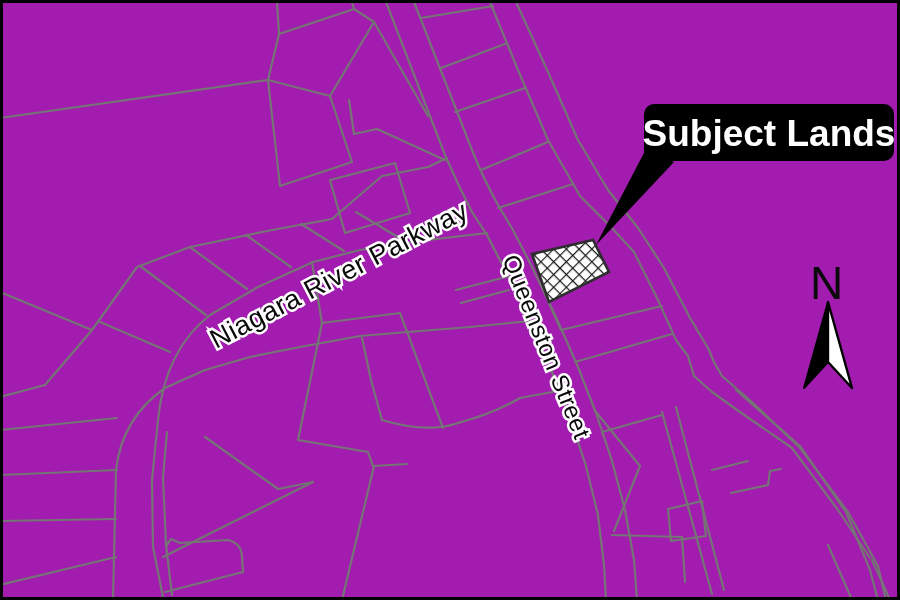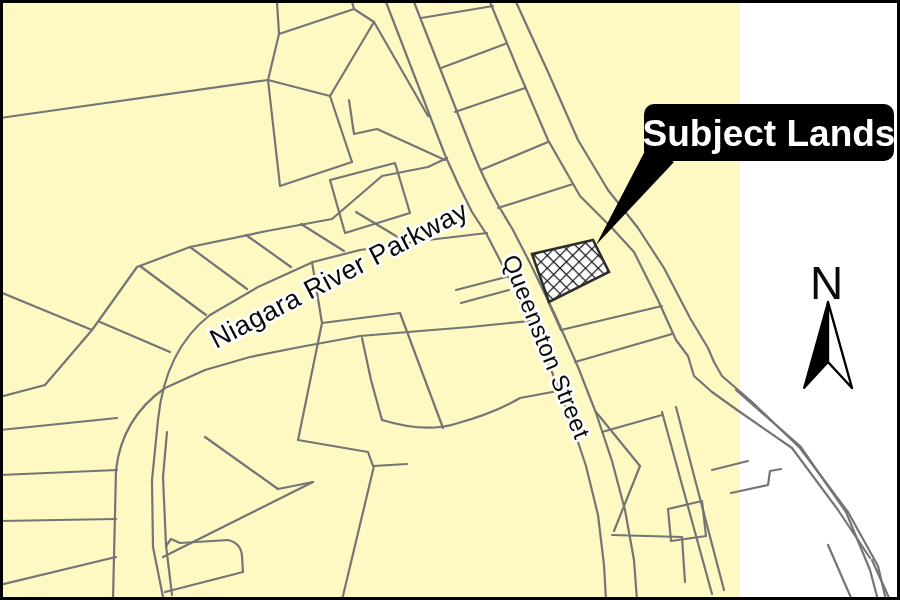--- a/index.html
+++ b/index.html
@@ -1,20 +1,20 @@
 <!DOCTYPE html>
 <html><head>
 <meta charset="utf-8">
 <style>
   html,body{margin:0;padding:0;}
   body{
     width:900px;height:600px;overflow:hidden;background:#ffffff;
     font-family:"Liberation Sans", sans-serif;
   }
-  .map-wrap{position:relative;width:740px;height:600px;background:#fef9c3;}
+  .map-wrap{position:relative;width:900px;height:600px;background:#a21caf;}
   svg{display:block;}
   .parcel{fill:none;stroke:#757575;stroke-width:2.2;stroke-linejoin:round;stroke-linecap:round;}
   .road-label{fill:#0a0a0a;stroke:#ffffff;stroke-width:5px;paint-order:stroke;font-family:"Liberation Sans",sans-serif;}
   .parkway-label{font-size:27px;letter-spacing:0.5px;}
   .queenston-label{font-size:24px;letter-spacing:0.5px;}
   .callout-box{fill:#000000;}
   .callout-text{fill:#ffffff;font-weight:bold;font-size:37px;font-family:"Liberation Sans",sans-serif;}
   .leader{fill:#000000;}
   .hatch-outline{fill:url(#xhatch);stroke:#2d2d2d;stroke-width:2.6;}
   .north-n{fill:#0a0a0a;font-size:46px;font-family:"Liberation Sans",sans-serif;}

